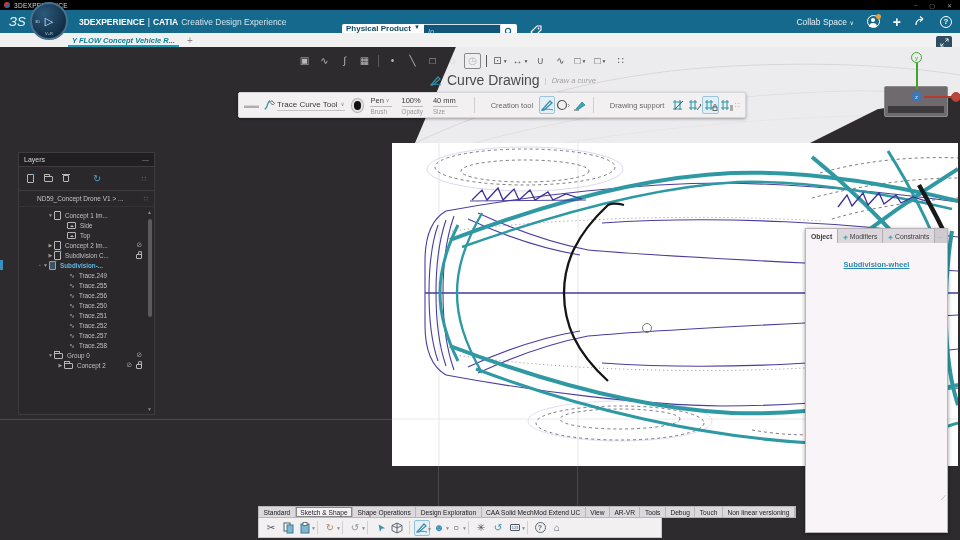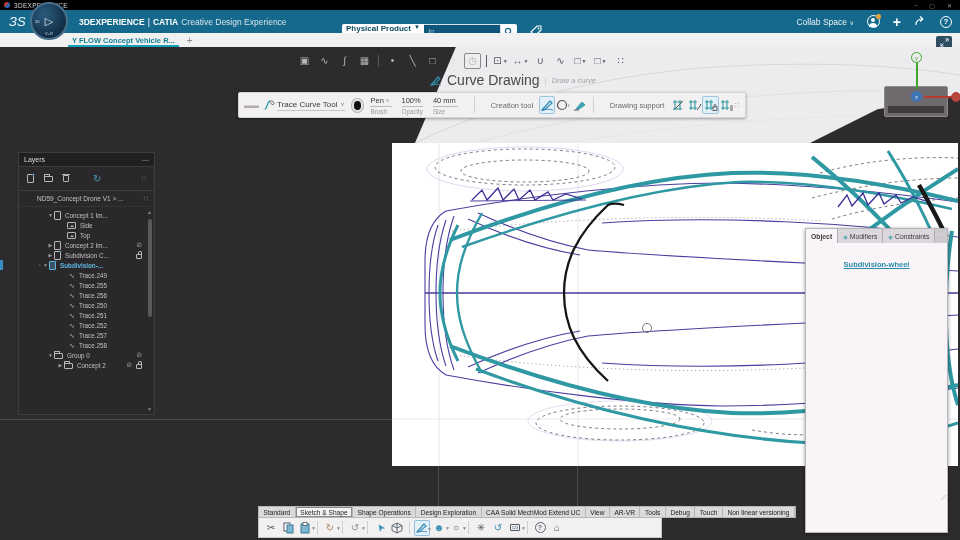--- a/index.html
+++ b/index.html
@@ -49,21 +49,21 @@
   .usr .badge { position:absolute; right:-2px; top:-2px; width:5px; height:5px; border-radius:50%;
     background:#e8a33d; }
   .hd-plus { font-size:14px; font-weight:bold; color:#fff; line-height:1; }
   .hd-help { width:12px; height:12px; border:1.2px solid #fff; border-radius:50%; font-size:8px;
     display:flex; align-items:center; justify-content:center; font-weight:bold; }
 
   
   #tabstrip { position:absolute; left:0; top:33px; width:960px; height:14px; background:#f2f1f2;
     display:flex; align-items:center; }
   .doc-tab { position:relative; margin-left:66px; padding:0 6px; height:14px; display:flex; align-items:center; }
-  .doc-tab .lbl { font-size:7.5px; font-weight:bold; color:#0c7f94; white-space:nowrap; }
+  .doc-tab .lbl { font-size:7.5px; font-style:italic; font-weight:bold; color:#0c7f94; white-space:nowrap; }
   .doc-tab .under { position:absolute; left:2px; right:2px; bottom:0; height:2px; background:#17a0ba; }
   .newtab { color:#8a888a; font-size:10px; margin-left:6px; }
   .expand-btn { position:absolute; right:8px; top:3px; width:16px; height:13px; background:#2e4d61;
     border-radius:2px; display:flex; align-items:center; justify-content:center; }
 
   
   #backdrop { position:absolute; left:415px; top:47px; width:545px; height:96px; background:#ececee;
     clip-path:polygon(0 100%, 7.5% 0, 100% 0, 100% 100%); }
   #backdrop svg { position:absolute; left:0; top:0; }
   #darkwedge { position:absolute; left:810px; top:85px; width:150px; height:58px; background:#2d2b2d;

